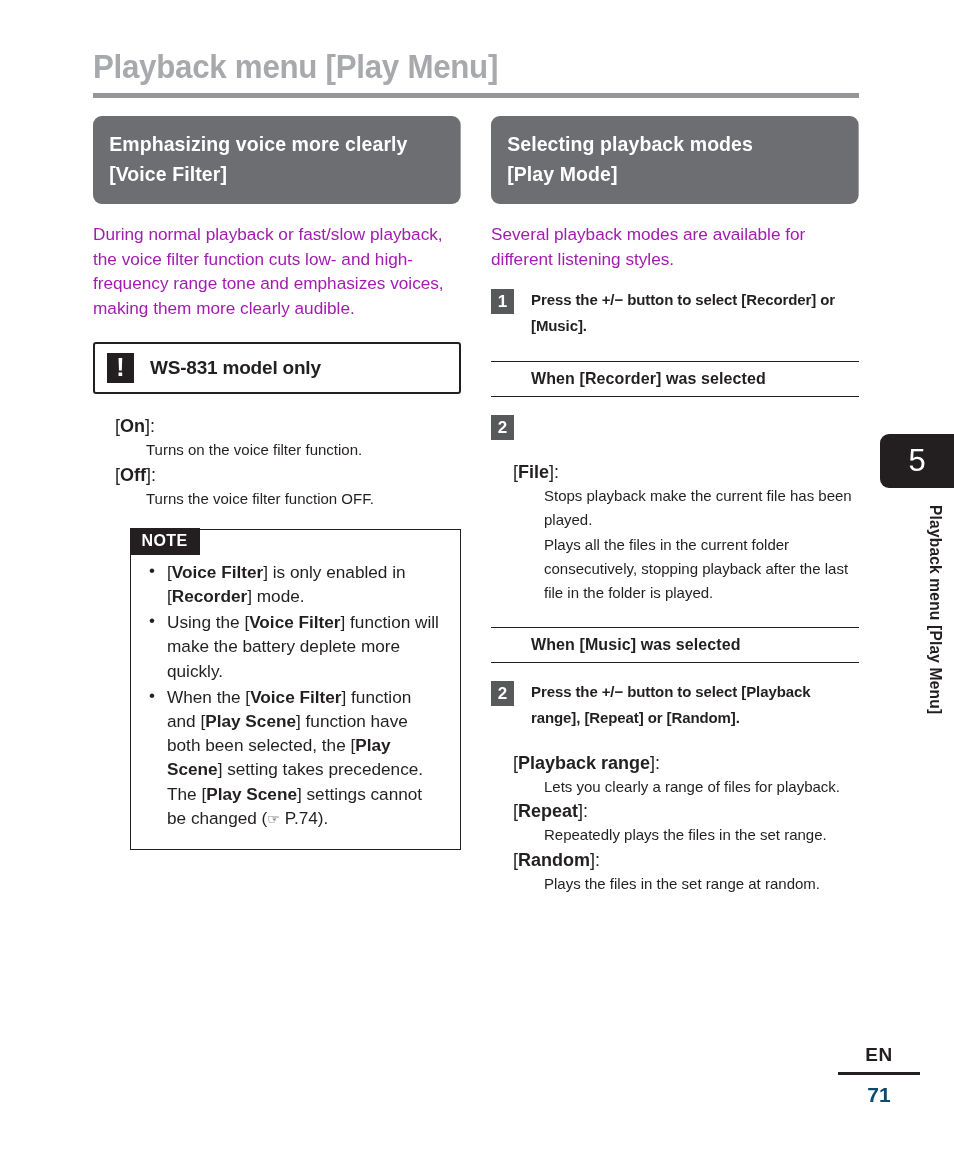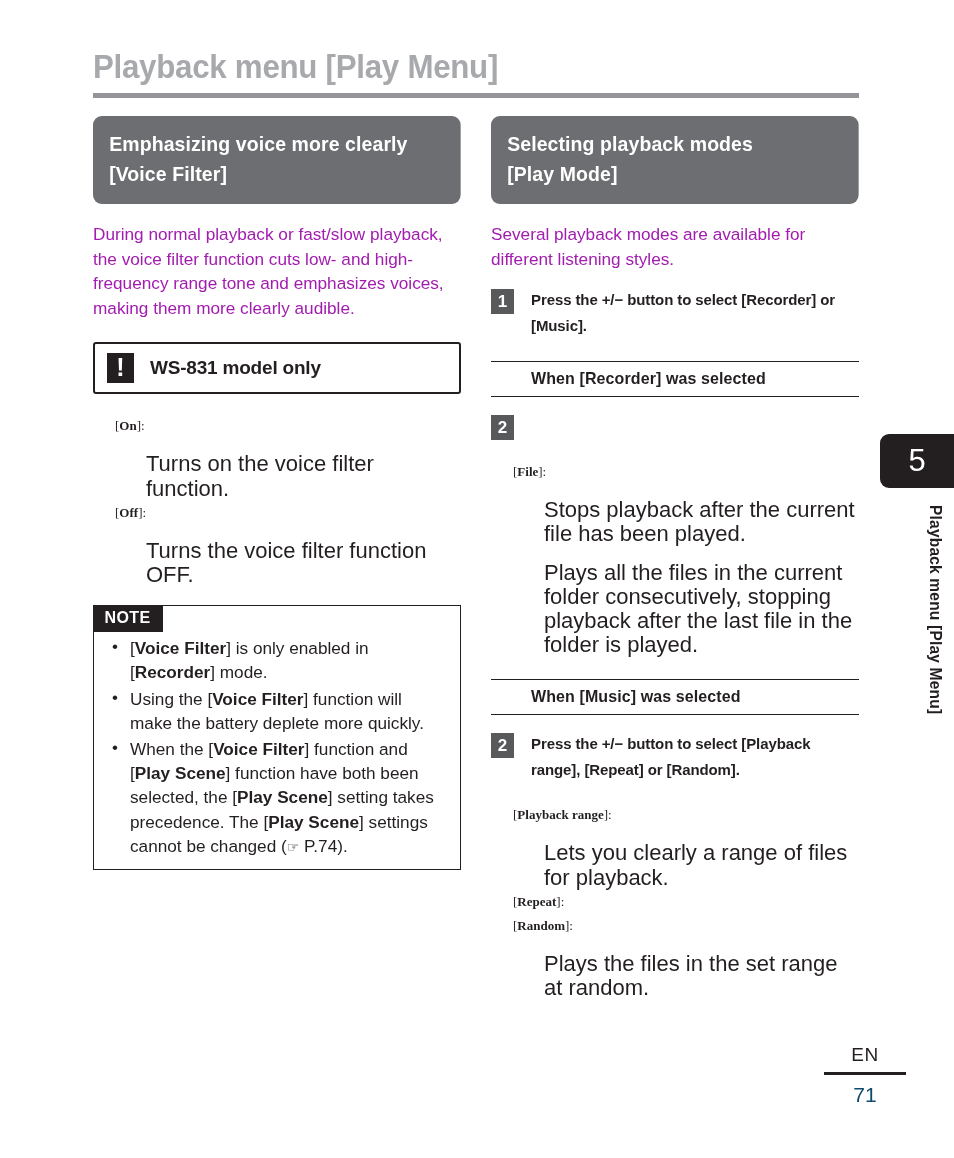--- a/index.html
+++ b/index.html
@@ -89,38 +89,37 @@
   .warn-text {
     margin-left: 16px;
     font-size: 19px;
     font-weight: bold;
     letter-spacing: -0.2px;
   }
 
   
   .deflist { margin-top: 20px; padding-left: 22px; }
   .deflist .term {
-    font-size: 13px;
+    font-size: 18px;
     line-height: 24px;
-    font-family: Liberation Serif, serif;
   }
   .deflist .term b { font-weight: bold; }
   .deflist .desc {
-    font-size: 22px;
+    font-size: 15px;
     line-height: 24.2px;
     padding-left: 31px;
-    margin-top: 14px;
   }
 
   
   .note-box {
     margin-top: 18px;
     border: 1.5px solid #231f20;
     position: relative;
-    padding: 30px 16px 8px 16px;
+    padding: 30px 16px 16px 16px;
+    margin-left: 37px;
   }
   .note-tab {
     position: absolute;
     left: -1.5px; top: -1.5px;
     background: #231f20;
     color: #ffffff;
     font-weight: bold;
     font-size: 16px;
     letter-spacing: 0.4px;
     padding: 4px 12px 5px 12px;
@@ -209,23 +208,24 @@
     writing-mode: vertical-rl;
     text-orientation: mixed;
     white-space: nowrap;
     transform: scaleY(0.97);
     transform-origin: top center;
   }
 
   
   #footer {
     position: absolute;
-    right: 48px; top: 1044px;
+    right: 34px; top: 1044px;
     width: 82px;
     text-align: center;
+    font-weight: bold;
   }
   #footer-lang {
     font-size: 19px;
     letter-spacing: 0.5px;
     color: #231f20;
   }
   #footer-rule {
     height: 3px;
     background: #231f20;
     margin: 6px 0 8px 0;
@@ -293,37 +293,38 @@
   <div class="when-band">
     <span class="wt" id="band-recorder"><span>When [</span><span style="font-weight: bold;">Recorder</span><span>] was selected</span></span>
   </div>
 
   <div class="step">
     <div class="step-num">2</div>
   </div>
 
   <div class="deflist" id="recorder-settings">
       <div class="term"><span>[</span><b>File</b><span>]:</span></div>
-      <div class="desc">Stops playback after the current file has been played.</div>
+      <div class="desc">Stops playback make the current file has been played.</div>
       <div class="desc">Plays all the files in the current folder consecutively, stopping playback after the last file in the folder is played.</div>
     </div>
 
   <div class="when-band">
     <span class="wt" id="band-music"><span>When [</span><span style="font-weight: bold;">Music</span><span>] was selected</span></span>
   </div>
 
   <div class="step">
     <div class="step-num">2</div>
     <div class="step-text" id="step2m-text"><span>Press the +/− button to select [</span><span style="font-weight: bold;">Playback range</span><span>], [</span><span style="font-weight: bold;">Repeat</span><span>] or [</span><span style="font-weight: bold;">Random</span><span>].</span></div>
   </div>
 
   <div class="deflist" id="music-settings">
       <div class="term"><span>[</span><b>Playback range</b><span>]:</span></div>
       <div class="desc">Lets you clearly a range of files for playback.</div>
       <div class="term"><span>[</span><b>Repeat</b><span>]:</span></div>
+      <div class="desc">Repeatedly plays the files in the set range.</div>
       <div class="term"><span>[</span><b>Random</b><span>]:</span></div>
       <div class="desc">Plays the files in the set range at random.</div>
     </div>
 
 </div>
 
 <div id="chapter-tab">
   <div id="chapter-num">5</div>
 </div>
 <div id="chapter-vtext">Playback menu [Play Menu]</div>

